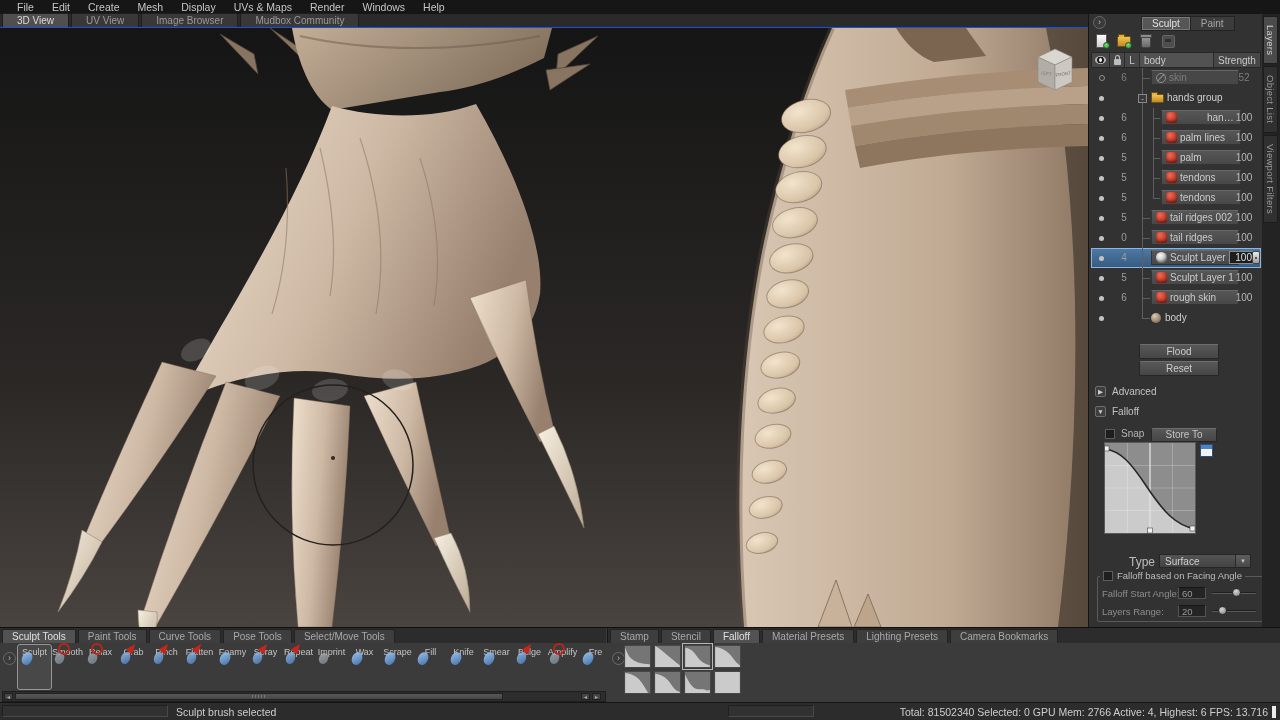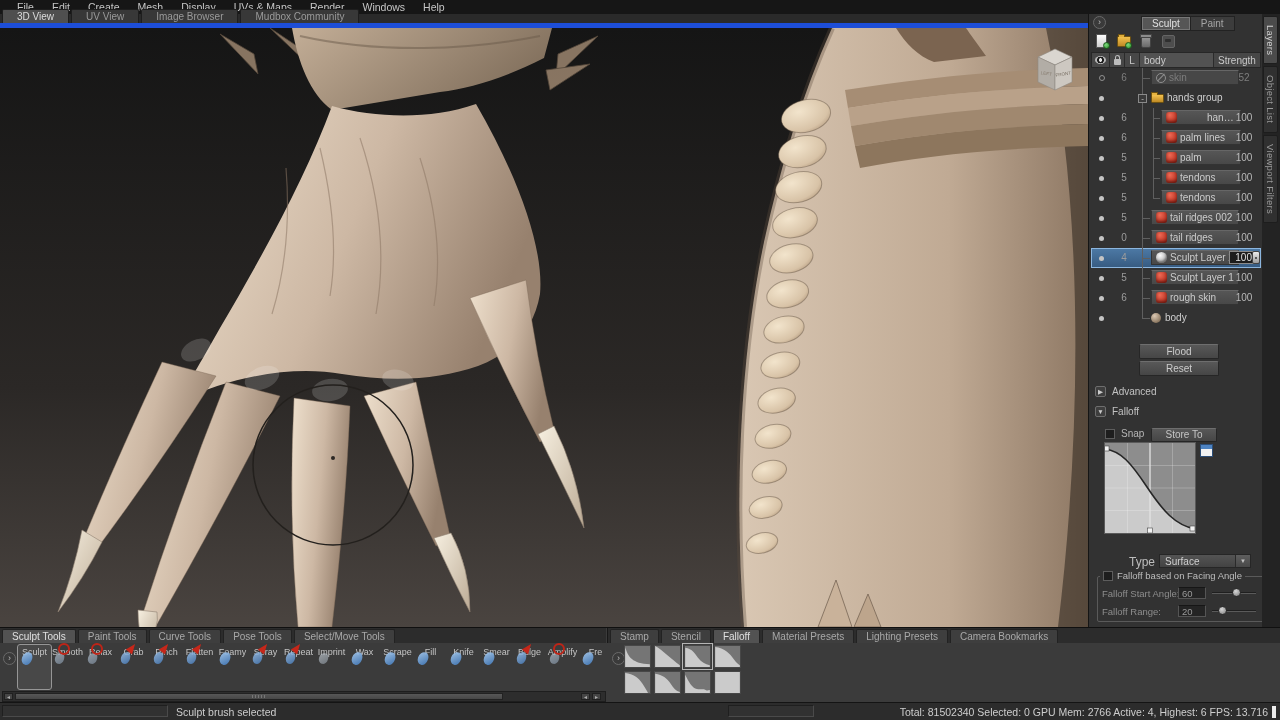--- a/index.html
+++ b/index.html
@@ -2,21 +2,21 @@
 <html><head>
 <meta charset="utf-8">
 <style>
 html,body{margin:0;padding:0;width:1280px;height:720px;overflow:hidden;background:#222;
   font-family:"Liberation Sans",sans-serif;color:#c8c8c8;font-size:11px;-webkit-font-smoothing:antialiased;}
 #stage{position:relative;width:1280px;height:720px;background:#2e2e2e;}
 
 
 #menubar{position:absolute;top:0;left:0;width:1280px;height:14px;background:#161616;display:flex;align-items:center;padding-left:8px;box-sizing:border-box;}
 .menu-item{padding:0 9px;font-size:10.5px;color:#c6c6c6;line-height:14px;cursor:default;}
-#viewtabs{position:absolute;top:14px;left:0;width:1088px;height:14px;background:#2a2a2a;display:flex;align-items:flex-end;border-bottom:5px solid #1d4ed8;box-sizing:border-box;}
+#viewtabs{position:absolute;top:14px;left:0;width:1088px;height:14px;background:#2a2a2a;display:flex;align-items:flex-end;border-bottom:1px solid #1d4ed8;box-sizing:border-box;}
 .vtab{padding:1px 14px 1px;font-size:10px;color:#9a9a9a;background:#383838;border:1px solid #1e1e1e;border-bottom:none;margin-left:2px;border-radius:2px 2px 0 0;}
 .vtab.active{background:#4f4f4f;color:#dcdcdc;}
 
 
 #viewport{position:absolute;top:28px;left:0;width:1088px;height:599px;background:#141414;}
 
 
 #rightpanel{position:absolute;top:14px;left:1088px;width:174px;height:613px;background:#323232;border-left:1px solid #151515;box-sizing:border-box;}
 .roundbtn{position:absolute;width:13px;height:13px;border-radius:50%;background:#3a3a3a;border:1px solid #6a6a6a;color:#bbb;font-size:9px;line-height:11px;text-align:center;box-sizing:border-box;}
 #modetabs{position:absolute;top:2px;left:52px;display:flex;border:1px solid #222;}
@@ -513,21 +513,21 @@
       </div>
       <div class="frow" style="top:10px;">
         <span class="flabel">Falloff Start Angle:</span>
         <span class="vbox">60</span>
         <span class="slid">
             <span class="track"></span>
             <span class="knob" style="left: calc(55% - 4px);"></span>
           </span>
       </div>
       <div class="frow" style="top:28px;">
-        <span class="flabel">Falloff Range:</span>
+        <span class="flabel">Layers Range:</span>
         <span class="vbox">20</span>
         <span class="slid">
             <span class="track"></span>
             <span class="knob" style="left: calc(23% - 4px);"></span>
           </span>
       </div>
     </div>
   </div>
 
   <span class="sbarrow" style="top:345px;">▲</span>

